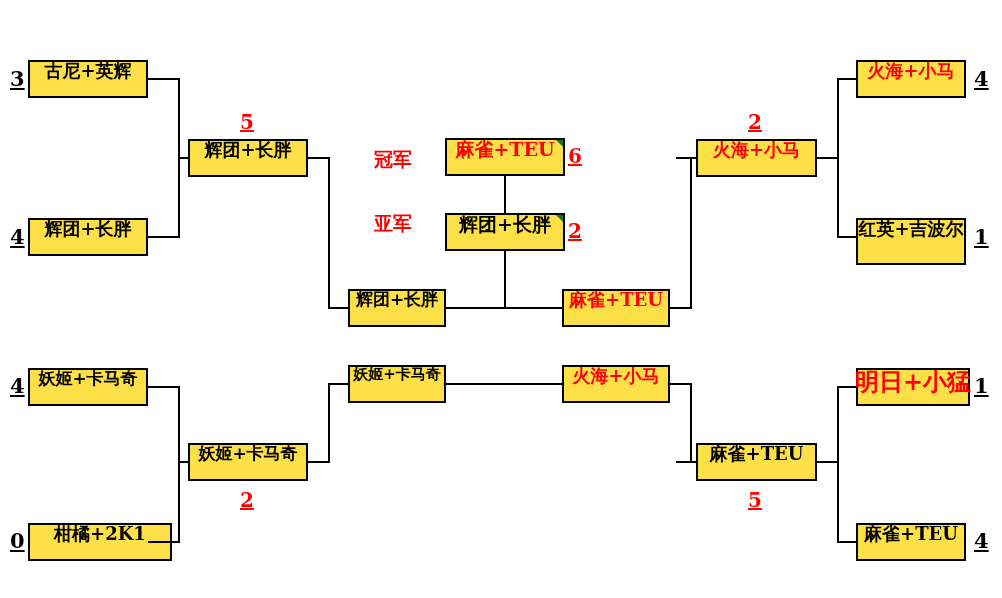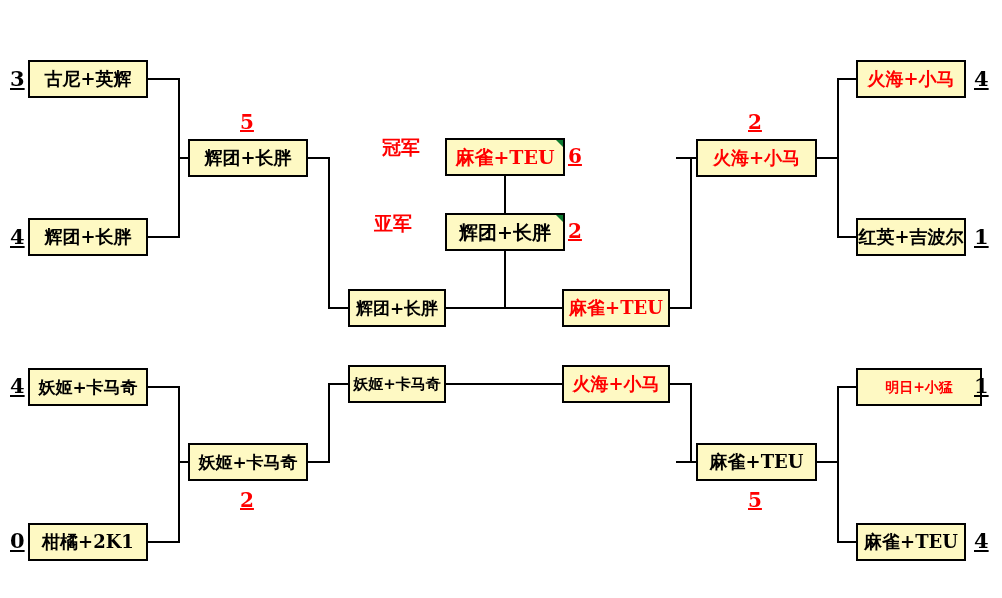--- a/index.html
+++ b/index.html
@@ -12,22 +12,22 @@
   .title{
     position:absolute;left:0;top:8px;width:1002px;text-align:center;
     font-family:"DejaVu Serif","Liberation Serif",serif;
     font-size:25px;font-weight:bold;color:#ff0000;letter-spacing:0px;
     white-space:nowrap;
   }
 
   
   .box{
     position:absolute;box-sizing:border-box;
-    border:2px solid #000000;background:#fef9c3;
-    display:flex;align-items:center;justify-content:center;
+    border:2px solid #000000;background:#fde047;
+    display:flex;justify-content:center;
     font-family:"DejaVu Serif","Liberation Serif",serif;
     font-weight:bold;line-height:1;white-space:nowrap;overflow:visible;
   }
   .box.red{color:#ff0000;}
   .box.black{color:#000000;}
   .box .nm{display:block;}
 
   
   .cmt{
     position:absolute;top:0px;right:0px;width:0;height:0;
@@ -71,21 +71,21 @@
   <div class="box black" style="left:28px;top:218px;width:120px;height:38px;font-size:18px;">
     <span class="nm">辉团+长胖</span>
   </div>
 
   <div class="score black" style="left:10px;top:375px;font-size:21px;">4</div>
   <div class="box black" style="left:28px;top:368px;width:120px;height:38px;font-size:17px;">
     <span class="nm">妖姬+卡马奇</span>
   </div>
 
   <div class="score black" style="left:10px;top:530px;font-size:21px;">0</div>
-  <div class="box black" style="left:28px;top:523px;width:120px;height:38px;font-size:18px;">
+  <div class="box black" style="left:28px;top:523px;width:144px;height:38px;font-size:18px;">
     <span class="nm">柑橘+2K1</span>
   </div>
 
   <div class="ln h" style="left:148px;top:78px;width:32px;"></div>
   <div class="ln h" style="left:148px;top:236px;width:32px;"></div>
   <div class="ln v" style="left:178px;top:78px;height:160px;"></div>
   <div class="ln h" style="left:178px;top:157px;width:12px;"></div>
 
   <div class="ln h" style="left:148px;top:386px;width:32px;"></div>
   <div class="ln h" style="left:148px;top:541px;width:32px;"></div>
@@ -111,21 +111,21 @@
   <div class="ln h" style="left:328px;top:383px;width:22px;"></div>
 
   <div class="box black" style="left:348px;top:289px;width:98px;height:38px;font-size:17px;">
     <span class="nm">辉团+长胖</span>
   </div>
 
   <div class="box black" style="left:348px;top:365px;width:98px;height:38px;font-size:15px;">
     <span class="nm">妖姬+卡马奇</span>
   </div>
 
-  <div class="rlabel" style="left:374px;top:135px;margin-left:8px;">冠军</div>
+  <div class="rlabel" style="left:374px;top:147px;">冠军</div>
   <div class="box red" style="left:445px;top:138px;width:120px;height:38px;font-size:19px;">
     <span class="nm">麻雀+TEU</span>
     <span class="cmt"></span>
   </div>
   <div class="score red" style="left:568px;top:146px;">6</div>
 
   <div class="rlabel" style="left:374px;top:211px;">亚军</div>
   <div class="box black" style="left:445px;top:213px;width:120px;height:38px;font-size:19px;">
     <span class="nm">辉团+长胖</span>
     <span class="cmt"></span>
@@ -171,26 +171,26 @@
   <div class="ln h" style="left:817px;top:461px;width:22px;"></div>
   <div class="ln v" style="left:837px;top:386px;height:155px;"></div>
   <div class="ln h" style="left:837px;top:386px;width:20px;"></div>
   <div class="ln h" style="left:837px;top:541px;width:20px;"></div>
 
   <div class="box red" style="left:856px;top:60px;width:110px;height:38px;font-size:18px;">
     <span class="nm">火海+小马</span>
   </div>
   <div class="score black" style="left:974px;top:68px;font-size:21px;">4</div>
 
-  <div class="box black" style="left:856px;top:218px;width:110px;height:38px;font-size:18px;">
+  <div class="box black" style="left:856px;top:218px;width:110px;height:47px;font-size:18px;">
     <span class="nm">红英+吉波尔</span>
   </div>
   <div class="score black" style="left:974px;top:226px;font-size:21px;">1</div>
 
-  <div class="box red" style="left:856px;top:368px;width:126px;height:38px;font-size:14px;">
+  <div class="box red" style="left:856px;top:368px;width:114px;height:38px;font-size:24px;">
     <span class="nm">明日+小猛</span>
   </div>
   <div class="score black" style="left:974px;top:375px;font-size:21px;">1</div>
 
   <div class="box black" style="left:856px;top:523px;width:110px;height:38px;font-size:18px;">
     <span class="nm">麻雀+TEU</span>
   </div>
   <div class="score black" style="left:974px;top:530px;font-size:21px;">4</div>
 
 </div>

